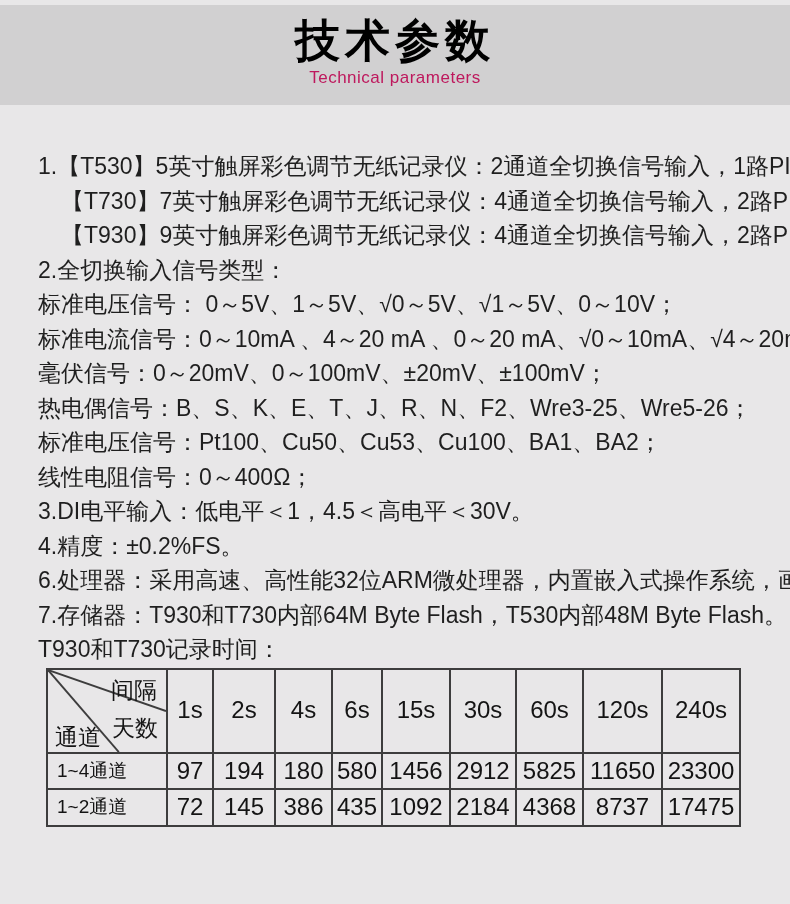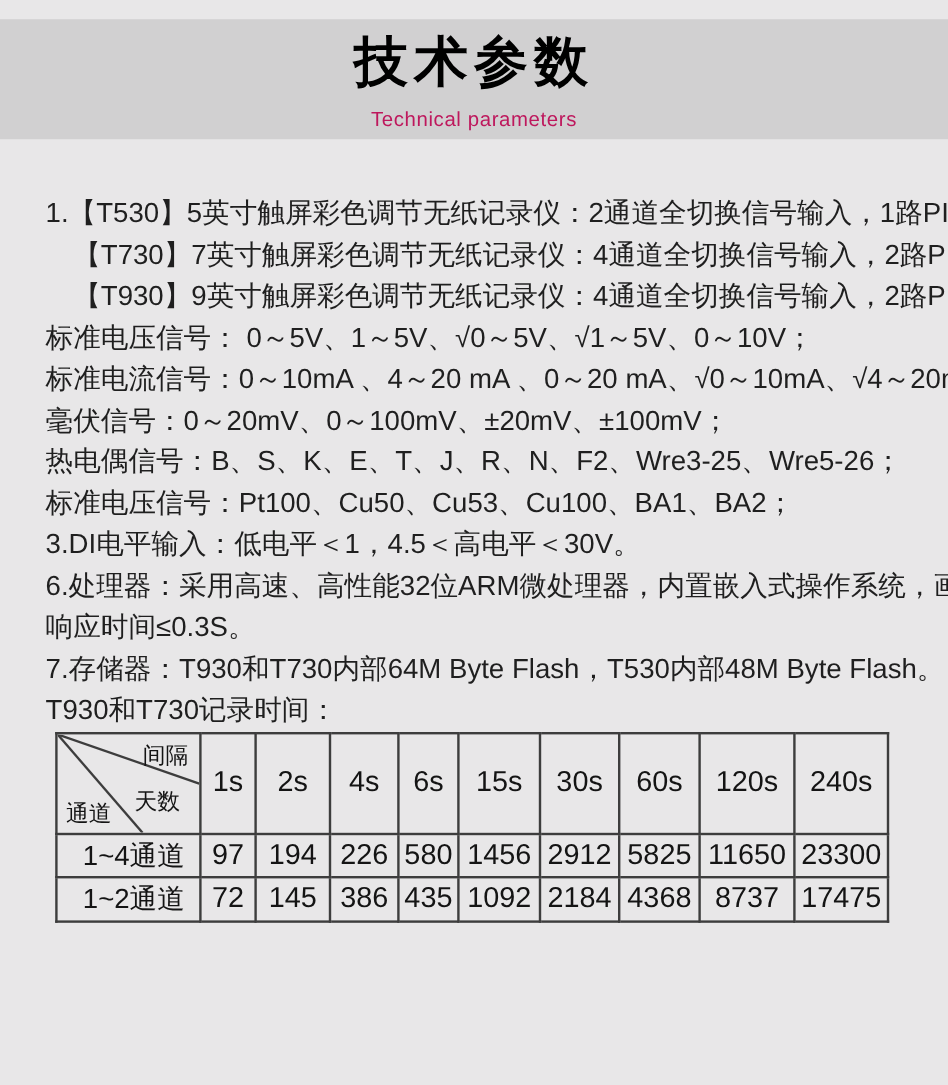--- a/index.html
+++ b/index.html
@@ -9,21 +9,21 @@
     font-family:"Liberation Sans","DejaVu Sans",sans-serif;
     color:#1f1f1f;
     overflow:hidden;
   }
   .banner {
     height:100px;
     background:#d1d0d1;
     text-align:center;
   }
   .banner h1 {
-    margin:16px;
+    margin:5px;
     padding-top:13px;
     font-size:45px;
     line-height:1;
     font-weight:700;
     letter-spacing:5px;
     color:#000;
   }
   .banner .sub {
     font-size:17px;
     color:#be185d;
@@ -50,33 +50,33 @@
     font-weight:400;
     padding:0;
     text-align:center;
     font-size:24px;
     color:#141414;
     overflow:hidden;
   }
   .rec thead th { height:82px; }
   .rec tbody td { height:32px;text-align:center; }
   .rec td.rowlabel {
-    text-align:center;
+    text-align:left;
     padding-left:9px;
-    font-size:23px;
+    font-size:19px;
   }
   .corner { position:relative; }
   .corner svg {
     position:absolute; left:0; top:0;
     width:100%; height:100%;
     display:block;
   }
   .corner .lbl {
     position:absolute;
-    font-size:19px;
+    font-size:23px;
     line-height:1;
     color:#141414;
   }
   .lbl-interval { top:9px;  right:9px; }
   .lbl-days     { top:47px; left:64px; }
   .lbl-channel  { top:58px; left:7px;font-family:Liberation Mono, monospace;  }
 </style>
 </head>
 <body>
 
@@ -84,28 +84,30 @@
 
   <header class="banner">
     <h1>技术参数</h1>
     <div class="sub">Technical parameters</div>
   </header>
 
   <main class="content">
     <div class="line">1.【T530】5英寸触屏彩色调节无纸记录仪：2通道全切换信号输入，1路PID控制。</div>
     <div class="line indent">【T730】7英寸触屏彩色调节无纸记录仪：4通道全切换信号输入，2路PID控制。</div>
     <div class="line indent">【T930】9英寸触屏彩色调节无纸记录仪：4通道全切换信号输入，2路PID控制。</div>
+    <div class="line">2.全切换输入信号类型：</div>
     <div class="line">标准电压信号： 0～5V、1～5V、√0～5V、√1～5V、0～10V；</div>
     <div class="line">标准电流信号：0～10mA 、4～20 mA 、0～20 mA、√0～10mA、√4～20mA；</div>
     <div class="line">毫伏信号：0～20mV、0～100mV、±20mV、±100mV；</div>
     <div class="line">热电偶信号：B、S、K、E、T、J、R、N、F2、Wre3-25、Wre5-26；</div>
     <div class="line">标准电压信号：Pt100、Cu50、Cu53、Cu100、BA1、BA2；</div>
+    <div class="line">线性电阻信号：0～400Ω；</div>
     <div class="line">3.DI电平输入：低电平＜1，4.5＜高电平＜30V。</div>
+    <div class="line">4.精度：±0.2%FS。</div>
     <div class="line">6.处理器：采用高速、高性能32位ARM微处理器，内置嵌入式操作系统，画面切换</div>
-    <div class="line">响应时间≤0.3S。</div>
     <div class="line">7.存储器：T930和T730内部64M Byte Flash，T530内部48M Byte Flash。</div>
     <div class="line">T930和T730记录时间：</div>
 
     <table class="rec">
       <colgroup>
         <col style="width:120px">
           <col style="width:46px">
           <col style="width:62px">
         <col style="width:57px">
           <col style="width:50px">
@@ -135,21 +137,21 @@
           <th>60s</th>
           <th>120s</th>
           <th>240s</th>
         </tr>
       </thead>
       <tbody>
         <tr>
           <td class="rowlabel">1~4通道</td>
           <td>97</td>
           <td>194</td>
-          <td>226</td>
+          <td>180</td>
           <td>580</td>
           <td>1456</td>
           <td>2912</td>
           <td>5825</td>
           <td>11650</td>
           <td>23300</td>
         </tr>
         <tr>
           <td class="rowlabel">1~2通道</td>
           <td>72</td>

